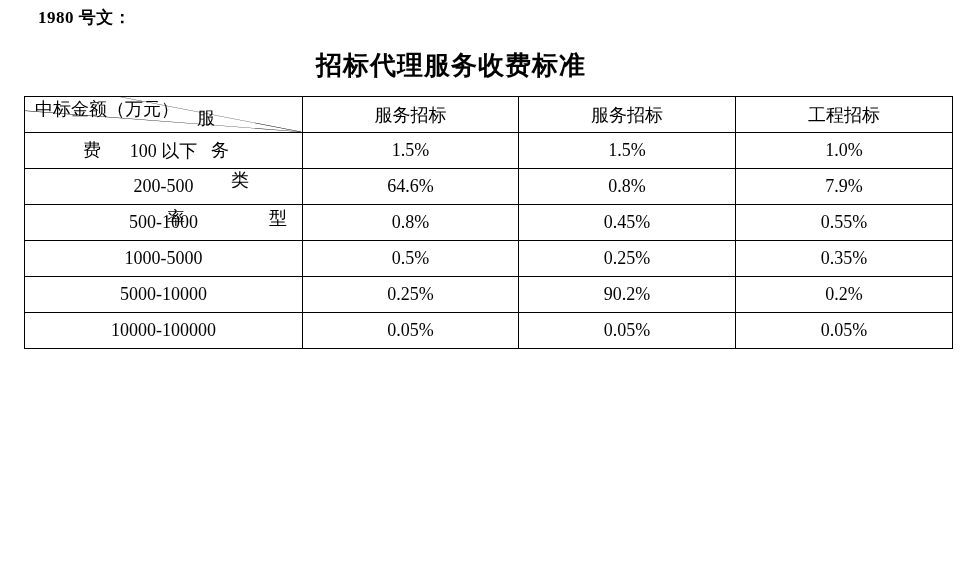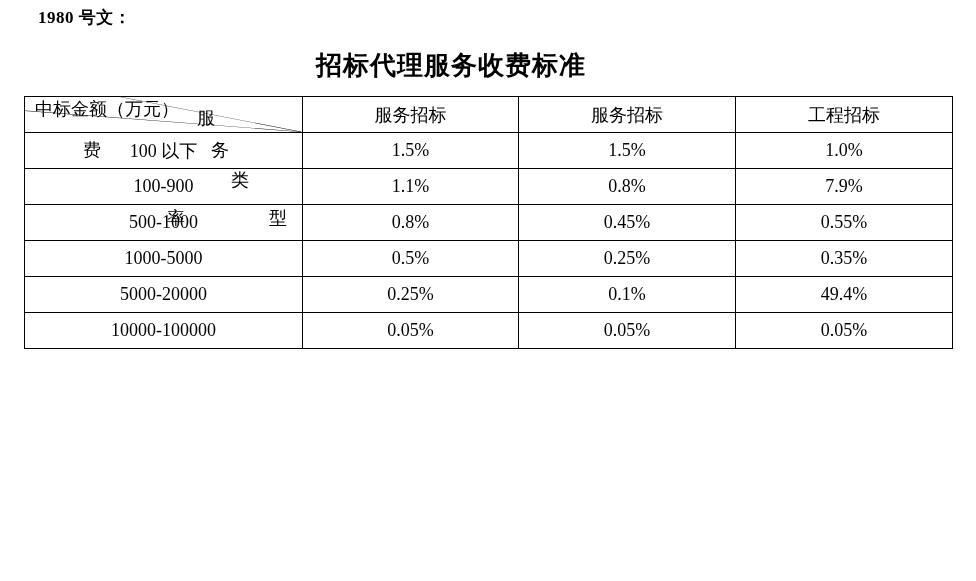--- a/index.html
+++ b/index.html
@@ -151,42 +151,42 @@
           <td class="head-type-cell">工程招标</td>
         </tr>
 
         <tr>
           <td class="amount-cell">100 以下</td>
           <td class="rate-cell">1.5%</td>
           <td class="rate-cell">1.5%</td>
           <td class="rate-cell">1.0%</td>
         </tr>
         <tr>
-          <td class="amount-cell">100-900</td>
-          <td class="rate-cell">1.1%</td>
+          <td class="amount-cell">200-500</td>
+          <td class="rate-cell">64.6%</td>
           <td class="rate-cell">0.8%</td>
           <td class="rate-cell">7.9%</td>
         </tr>
         <tr>
           <td class="amount-cell">500-1000</td>
           <td class="rate-cell">0.8%</td>
           <td class="rate-cell">0.45%</td>
           <td class="rate-cell">0.55%</td>
         </tr>
         <tr>
           <td class="amount-cell">1000-5000</td>
           <td class="rate-cell">0.5%</td>
           <td class="rate-cell">0.25%</td>
           <td class="rate-cell">0.35%</td>
         </tr>
         <tr>
-          <td class="amount-cell">5000-20000</td>
+          <td class="amount-cell">5000-10000</td>
           <td class="rate-cell">0.25%</td>
-          <td class="rate-cell">0.1%</td>
-          <td class="rate-cell">49.4%</td>
+          <td class="rate-cell">90.2%</td>
+          <td class="rate-cell">0.2%</td>
         </tr>
         <tr>
           <td class="amount-cell">10000-100000</td>
           <td class="rate-cell">0.05%</td>
           <td class="rate-cell">0.05%</td>
           <td class="rate-cell">0.05%</td>
         </tr>
       </tbody>
     </table>
   </div>

